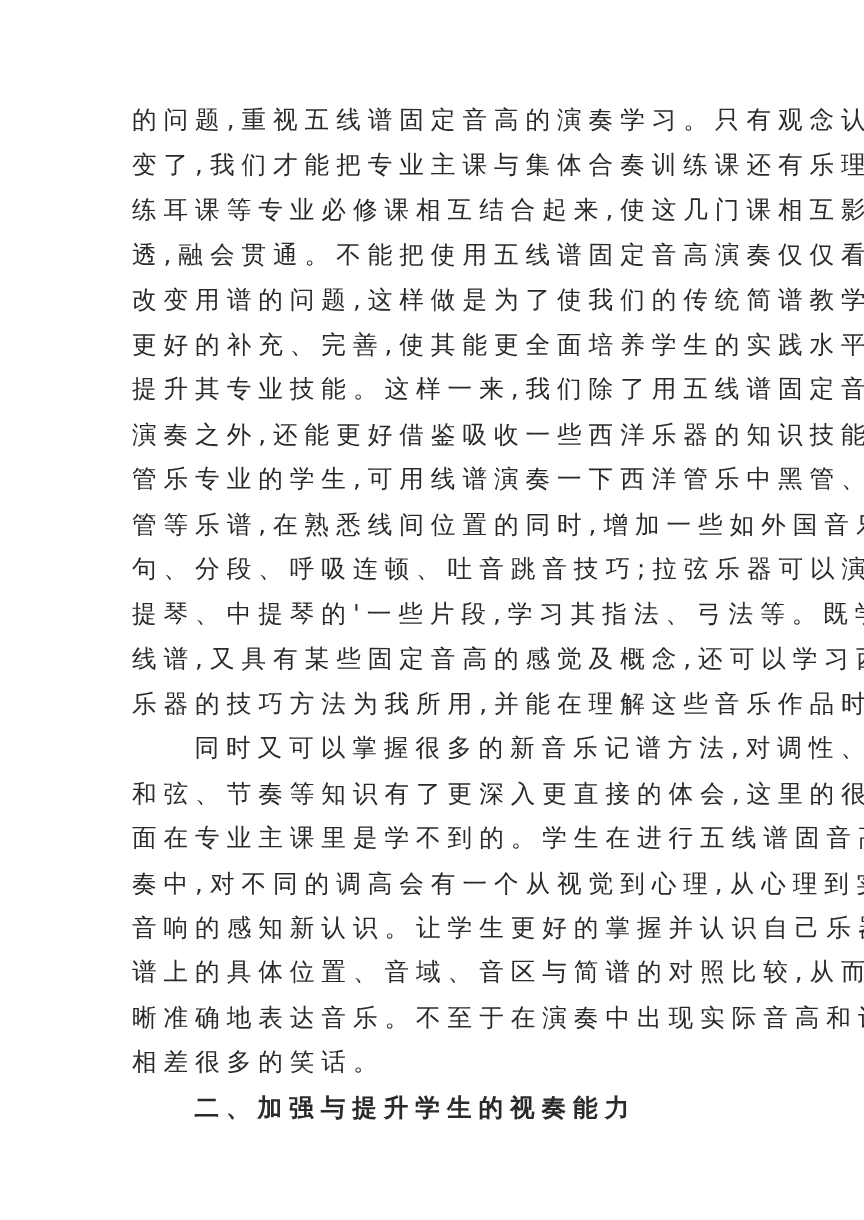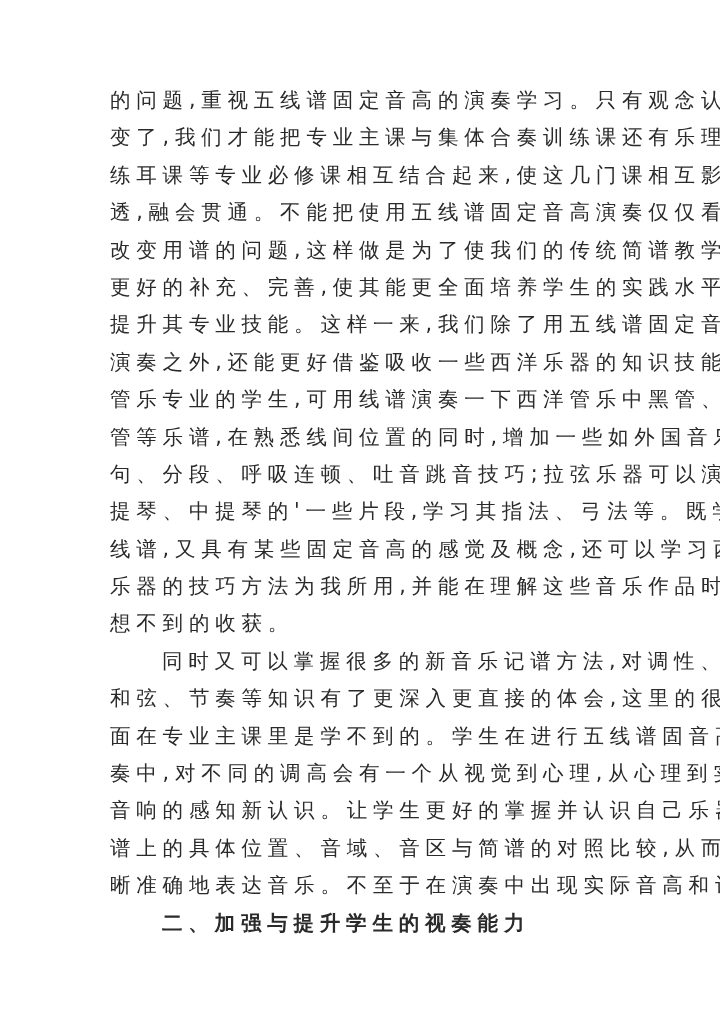--- a/index.html
+++ b/index.html
@@ -60,29 +60,29 @@
       <span class="line">改变用谱的问题,这样做是为了使我们的传统简谱教学得到</span>
       <span class="line">更好的补充、完善,使其能更全面培养学生的实践水平,全面</span>
       <span class="line">提升其专业技能。这样一来,我们除了用五线谱固定音高来</span>
       <span class="line">演奏之外,还能更好借鉴吸收一些西洋乐器的知识技能。如</span>
       <span class="line">管乐专业的学生,可用线谱演奏一下西洋管乐中黑管、双簧</span>
       <span class="line">管等乐谱,在熟悉线间位置的同时,增加一些如外国音乐分</span>
       <span class="line">句、分段、呼吸连顿、吐音跳音技巧;拉弦乐器可以演奏小</span>
       <span class="line">提琴、中提琴的'一些片段,学习其指法、弓法等。既学习了</span>
       <span class="line">线谱,又具有某些固定音高的感觉及概念,还可以学习西洋</span>
       <span class="line">乐器的技巧方法为我所用,并能在理解这些音乐作品时有意</span>
-      <span class="line">想不到的收获。</span>
     </div>
 
     <div>
       <span class="line indent">同时又可以掌握很多的新音乐记谱方法,对调性、音程、</span>
       <span class="line">和弦、节奏等知识有了更深入更直接的体会,这里的很多方</span>
       <span class="line">面在专业主课里是学不到的。学生在进行五线谱固音高的演</span>
       <span class="line">奏中,对不同的调高会有一个从视觉到心理,从心理到实际</span>
       <span class="line">音响的感知新认识。让学生更好的掌握并认识自己乐器在线</span>
       <span class="line">谱上的具体位置、音域、音区与简谱的对照比较,从而能清</span>
       <span class="line">晰准确地表达音乐。不至于在演奏中出现实际音高和记谱音</span>
+      <span class="line">相差很多的笑话。</span>
     </div>
 
     <span class="line heading">二、加强与提升学生的视奏能力</span>
 
   </div>
 </div>
 
 </body></html>

